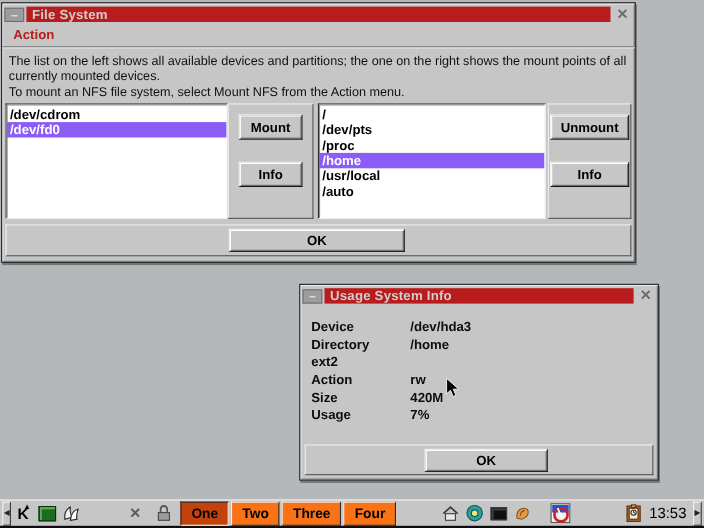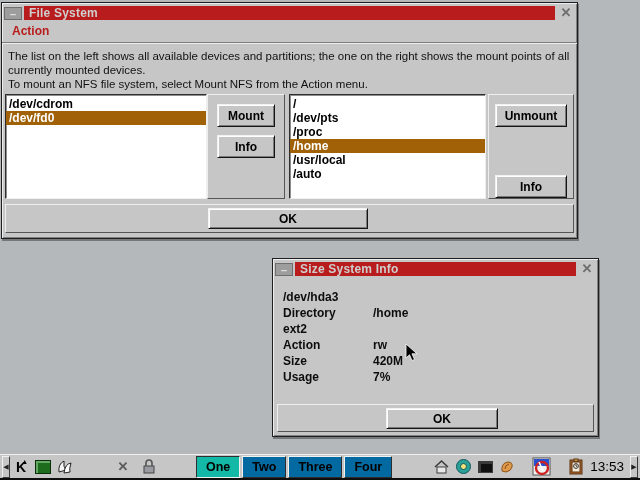--- a/index.html
+++ b/index.html
@@ -39,29 +39,29 @@
   .lists-row { display:flex; margin:1px 3px 0 3px; height:105px; }
   .listbox {
     background:#fff; overflow:hidden;
     border:1px solid; border-color:#2e2e2e #efefef #efefef #2e2e2e;
     box-shadow: inset 1px 1px 0 #8d8d8d;
     padding-top:2px;
   }
   .listbox.left { width:202px; flex:0 0 auto; }
   .listbox.grow { flex:1 1 auto; margin:0 2px; }
   .list-item { font-size:12px; font-weight:bold; line-height:14px; padding:0 3px; color:#000; white-space:nowrap; }
-  .list-item.selected { background:#a16207; color:#fff; }
+  .list-item.selected { background:#8b5cf6; color:#fff; }
 
   .btn-col {
     flex:0 0 auto; background:#c6c6c6; padding-top:9px;
     border:1px solid; border-color:#eeeeee #555555 #555555 #eeeeee;
-    display:flex; flex-direction:column; align-items:center; gap:8px;
+    display:flex; flex-direction:column; align-items:center; gap:20px;
   }
   .btn-col.mid { width:78px; margin-right:2px; }
-  .btn-col.right { width:86px;justify-content:space-between; }
+  .btn-col.right { width:76px; }
 
   .btn3d {
     background:#c6c6c6; font-family:"Liberation Sans", sans-serif;
     font-size:12px; font-weight:bold; color:#000;
     border:1px solid; border-color:#f2f2f2 #141414 #141414 #f2f2f2;
     box-shadow: inset 1px 1px 0 #ffffff, inset -1px -1px 0 #7a7a7a;
     height:23px; cursor:default;
   }
   .btn-col.mid .btn3d { width:58px; }
   .btn-col.right .btn3d { width:72px; }
@@ -96,25 +96,25 @@
     font-size:7px; line-height:20px; text-align:center; color:#222; cursor:default;
   }
   .tb-icon { width:20px; height:20px; flex:0 0 auto; margin:0 1px; display:flex; align-items:center; justify-content:center; cursor:default; }
   .kmenu { font-weight:bold; font-size:14px; color:#000; position:relative; }
   .kmenu .caret { position:absolute; top:-1px; right:-2px; font-size:7px; color:#000; }
   .icon-term { width:16px; height:14px; background:#1d6b1d; border:1px solid #0a2d0a; box-shadow: inset 2px 2px 0 #63a863; }
   .icon-screen { width:15px; height:12px; background:#101010; border:1px solid #3c3c3c; box-shadow: inset 2px 2px 0 #3a3a3a; }
   .x-glyph { font-size:13px; color:#5a5a5a; font-weight:bold; }
   .ws-btn {
     height:22px; padding:0 9px; font-weight:bold; font-size:12.5px; color:#000;
-    background:#0369a1; margin-right:2px; flex:0 0 auto;
+    background:#f97316; margin-right:2px; flex:0 0 auto;
     border:1px solid; border-color:#f0f0f0 #2e2e2e #2e2e2e #f0f0f0; cursor:default;
     font-family:"Liberation Sans", sans-serif;
   }
-  .ws-btn.active { background:#14b8a6; border-color:#2e2e2e #f0f0f0 #f0f0f0 #2e2e2e;margin-left:32px; }
+  .ws-btn.active { background:#c2410c; border-color:#2e2e2e #f0f0f0 #f0f0f0 #2e2e2e; }
   .clock-text { font-size:13.5px; color:#000; margin:0 6px 0 3px; }
 
   .sp36 { width:36px; flex:0 0 auto; }
   .sp12 { width:12px; flex:0 0 auto; }
   .sp4  { width:4px;  flex:0 0 auto; }
   .grow-sp { flex:1 1 auto; }
 
   .cursor { position:absolute; left:405px; top:343px; pointer-events:none; }
 </style>
 </head>
@@ -159,25 +159,26 @@
         </div>
     </div>
     <div class="ok-strip">
       <button class="btn3d ok-main">OK</button>
     </div>
   </div>
 
   <div class="window info-win">
     <div class="titlebar">
       <div class="tb-btn">–</div>
-      <div class="tb-title">Size System Info</div>
+      <div class="tb-title">Usage System Info</div>
       <div class="tb-btn close">✕</div>
     </div>
     <div class="fields" id="info-fields">
         <div class="field-row">
+          <span class="field-label">Device</span>
           <span class="field-value">/dev/hda3</span>
         </div>
         <div class="field-row">
           <span class="field-label">Directory</span>
           <span class="field-value">/home</span>
         </div>
         <div class="field-row">
           <span class="field-value">ext2</span>
         </div>
         <div class="field-row">

